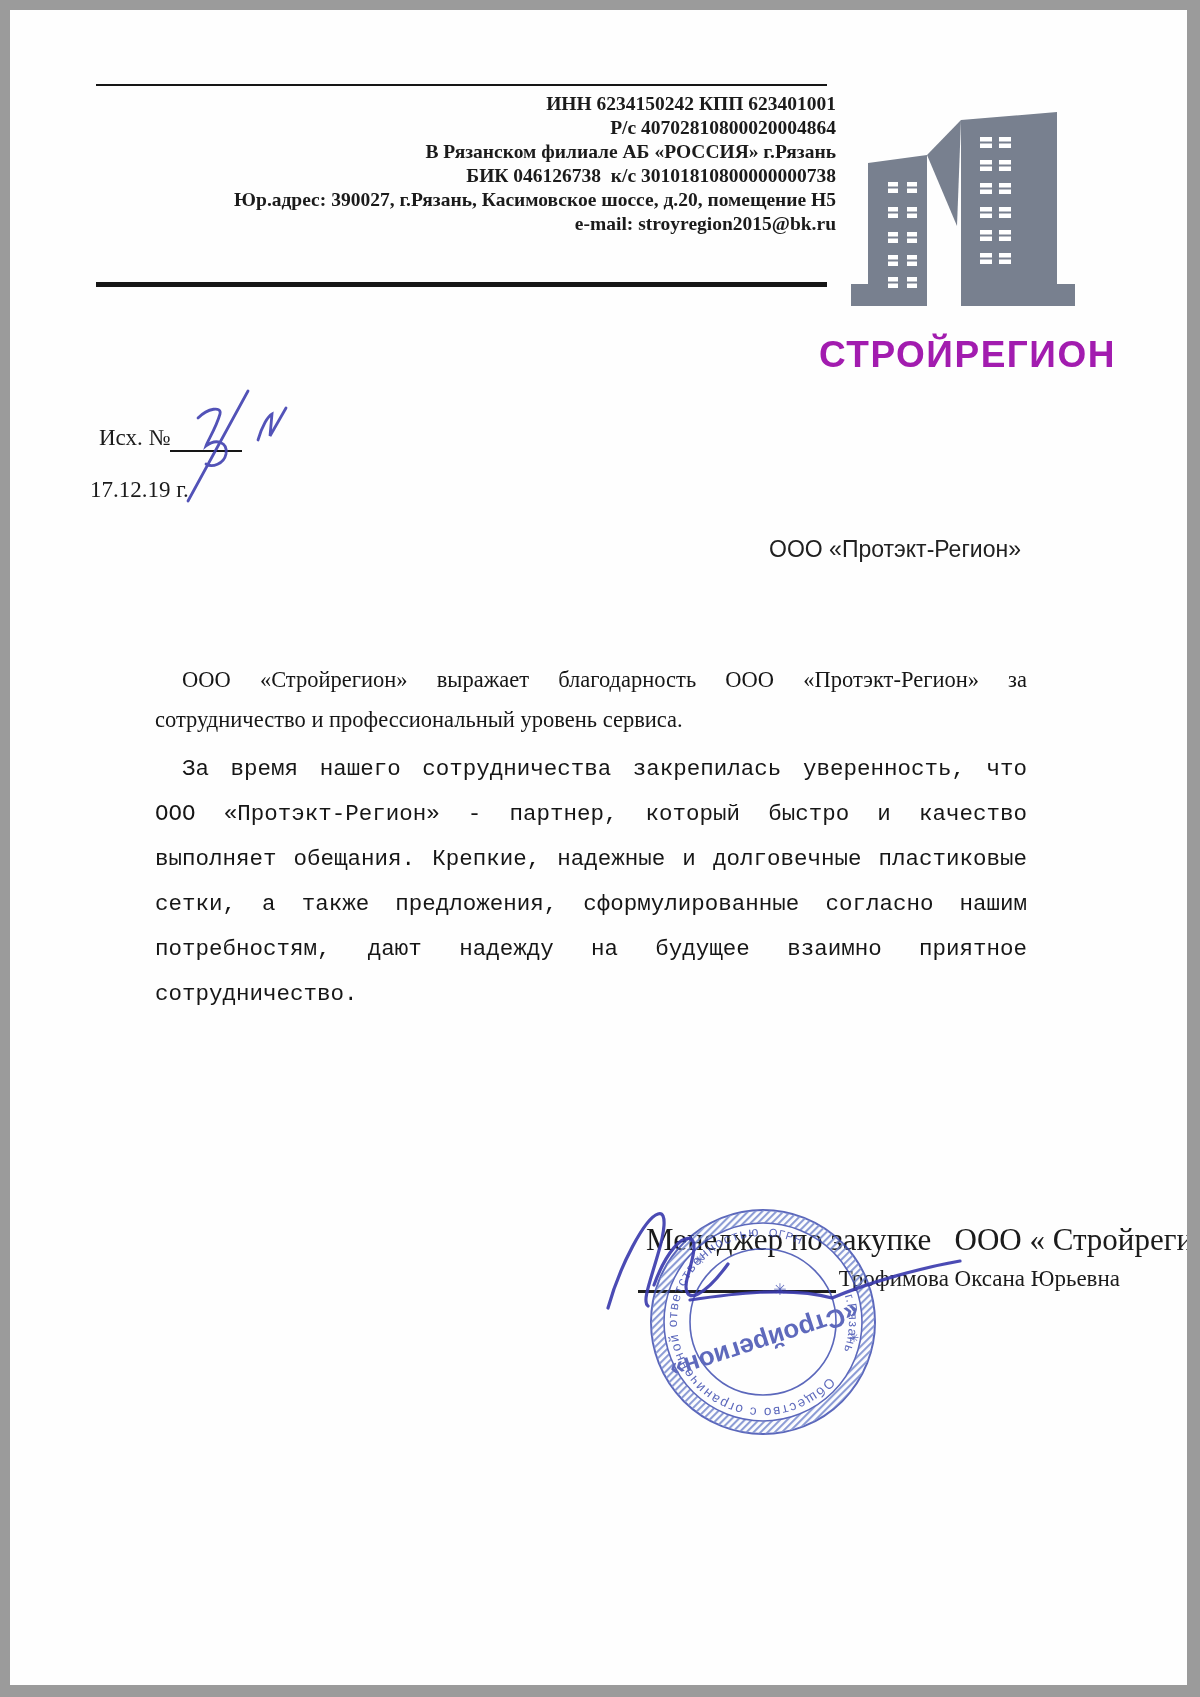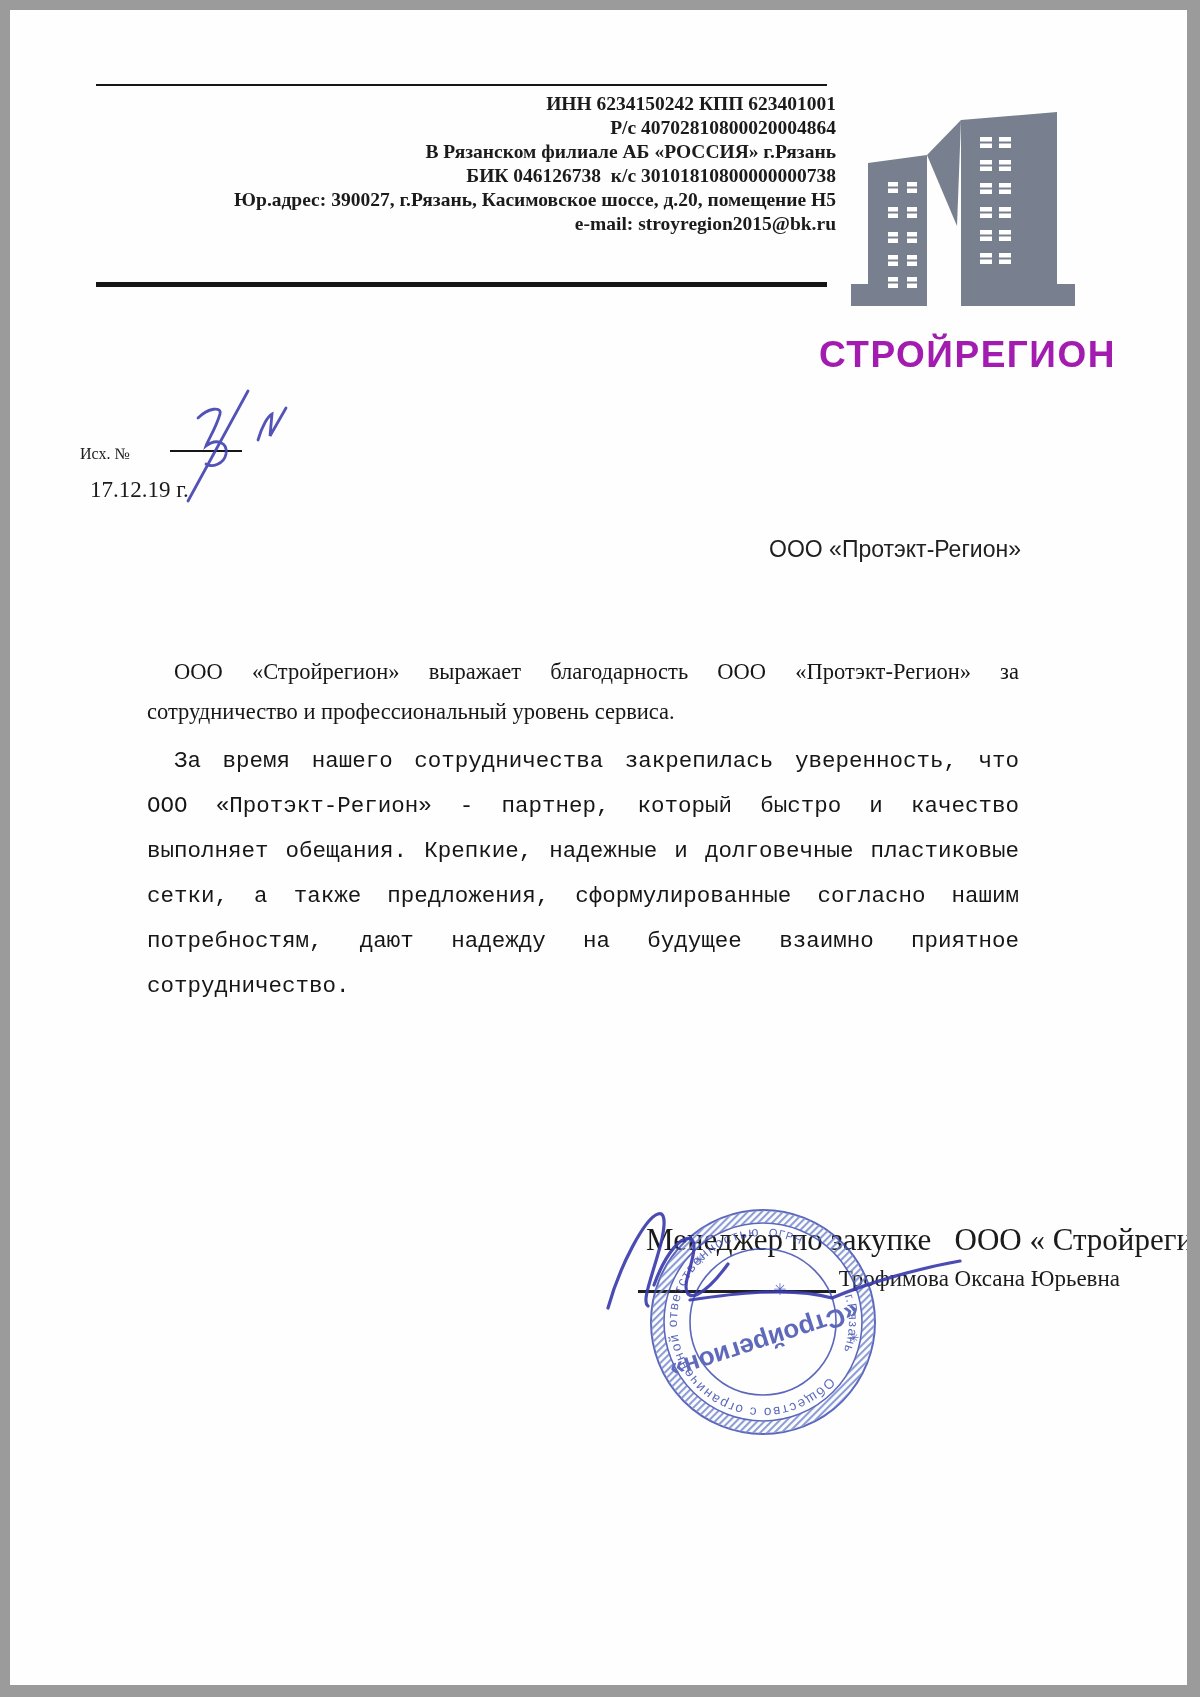--- a/index.html
+++ b/index.html
@@ -21,30 +21,30 @@
   .req-line{
     font-weight:bold;font-size:19.5px;line-height:24px;white-space:pre;
     font-family:"Liberation Serif", serif;
   }
   .logo-svg{position:absolute;left:835px;top:98px;}
   .wordmark{
     position:absolute;left:809px;top:324px;width:300px;
     font-family:"Liberation Sans", sans-serif;font-weight:bold;
     font-size:37px;letter-spacing:1.5px;color:#a21caf;
   }
-  .outg{position:absolute;left:70px;top:415px;font-size:16px;margin-top:20px;}
+  .outg{position:absolute;left:89px;top:415px;font-size:23px;}
   .outg-line{position:absolute;left:160px;top:440px;width:72px;height:2px;background:#161616;}
   .hand-number{position:absolute;left:140px;top:360px;}
   .date{position:absolute;left:80px;top:467px;font-size:23px;}
   .recipient{
     position:absolute;left:690px;top:526px;width:390px;text-align:center;
     font-family:"Liberation Sans", sans-serif;font-size:23px;color:#202020;
   }
   .para{
-    position:absolute;left:137px;width:872px;margin:0;
+    position:absolute;left:137px;width:872px;margin:8px;
     font-size:22.5px;text-align:justify;text-indent:27px;color:#161616;
   }
   .para.p1{top:642px;line-height:40px;}
   .para.p2{top:729px;line-height:45px;font-family:Liberation Mono, monospace;}
   .sig-title{position:absolute;left:636px;top:1212px;font-size:31px;white-space:pre;}
   .sig-name{position:absolute;left:690px;top:1256px;width:420px;text-align:right;font-size:23px;}
   .sig-rule{position:absolute;left:628px;top:1280px;width:198px;height:2.5px;background:#1f1f1f;}
   .stamp-svg{position:absolute;left:633px;top:1192px;opacity:.82;}
   .stamp-svg text{font-family:"Liberation Sans", sans-serif;}
   .sign-svg{position:absolute;left:550px;top:1170px;}

